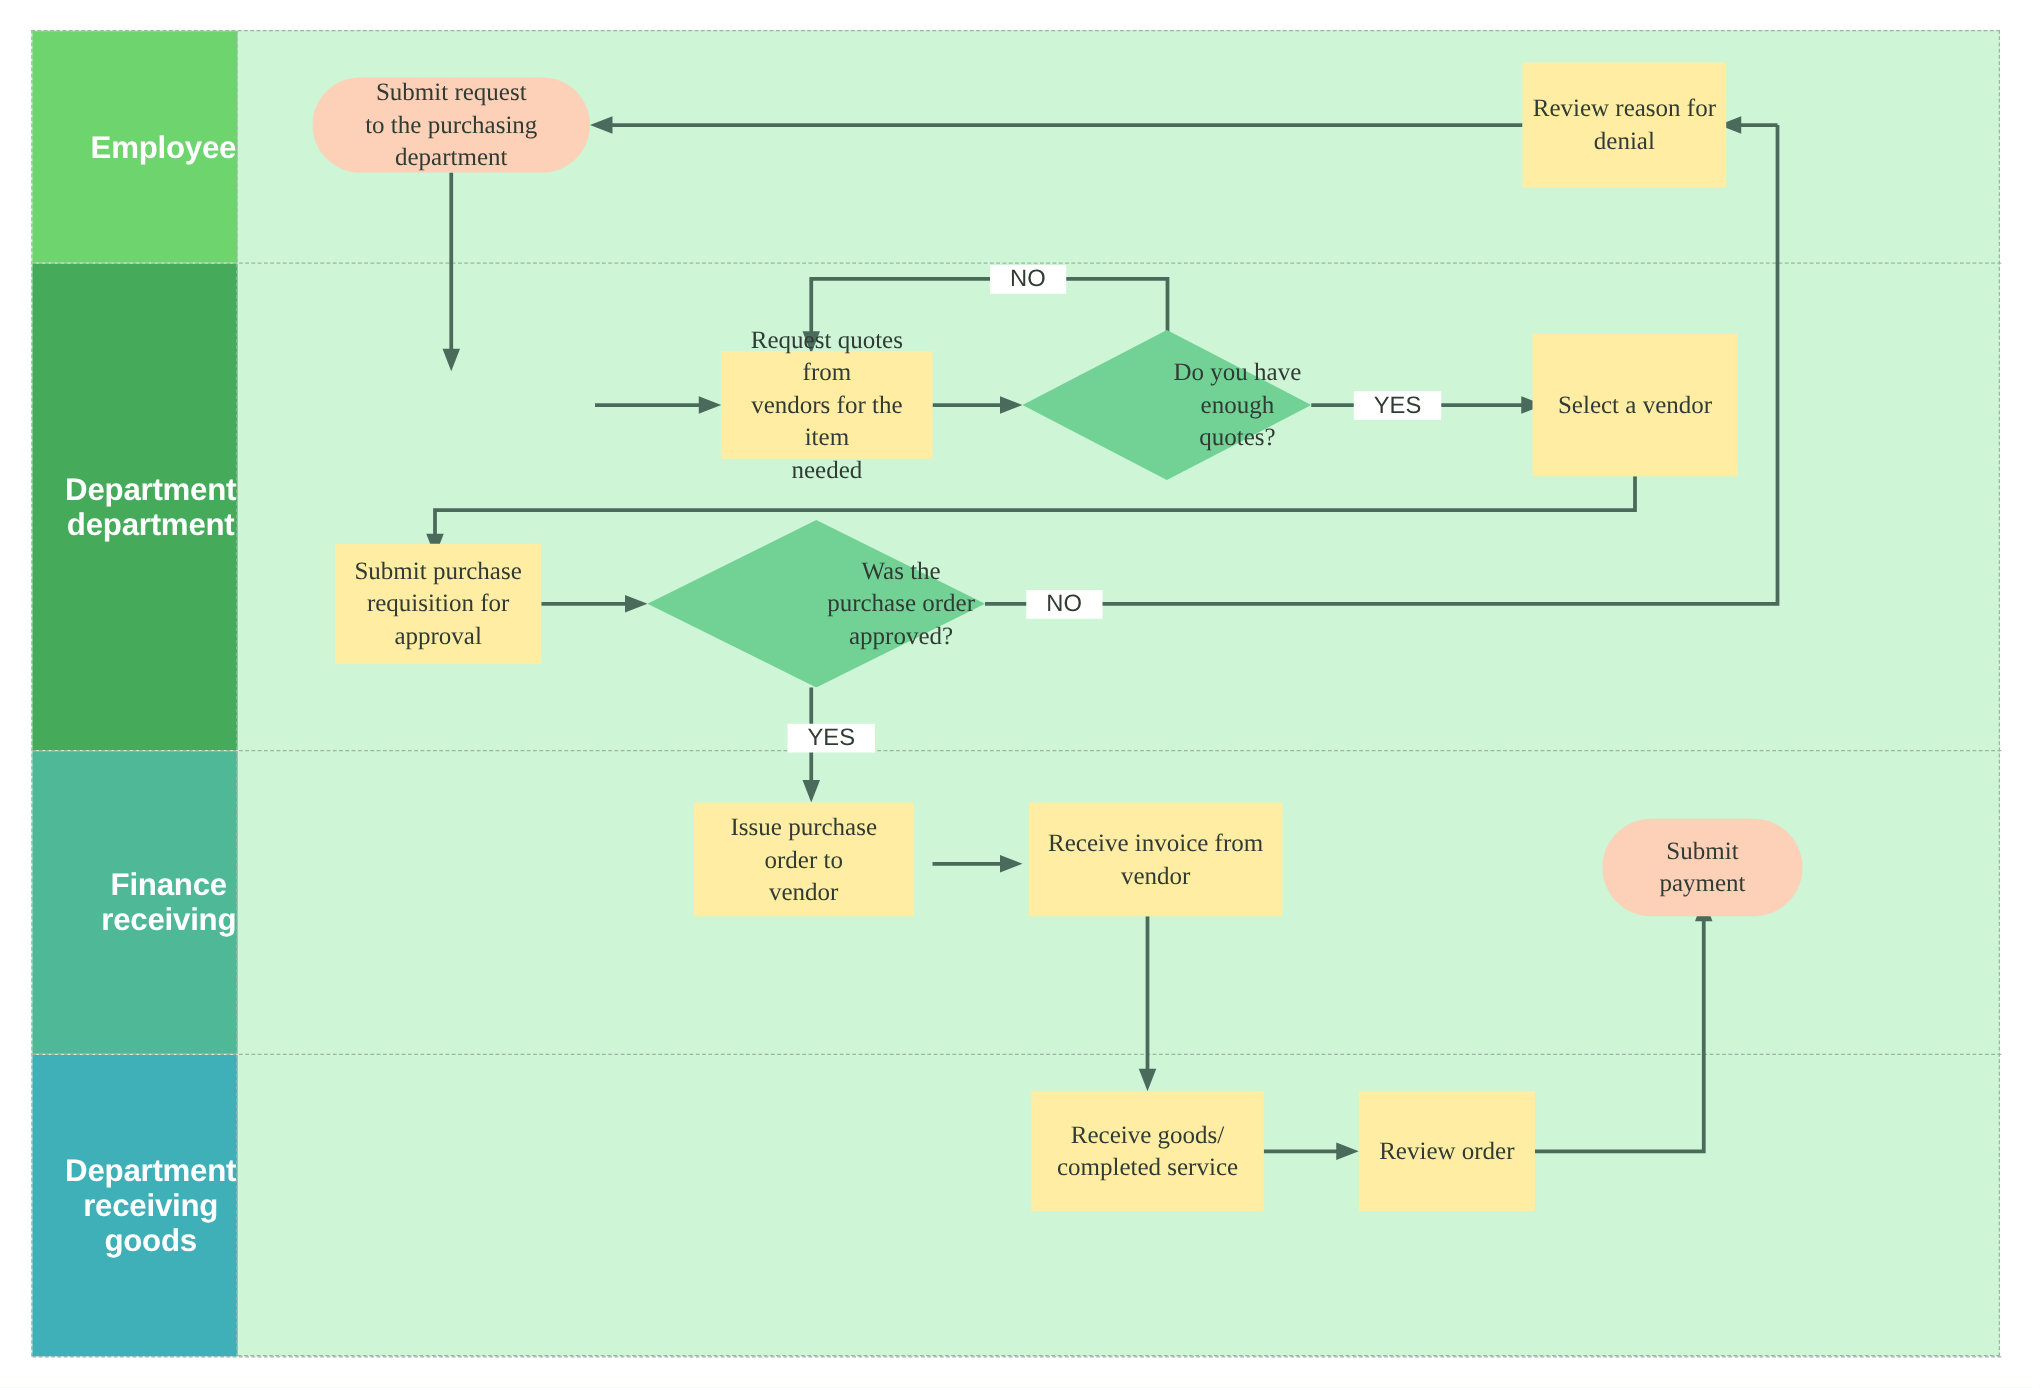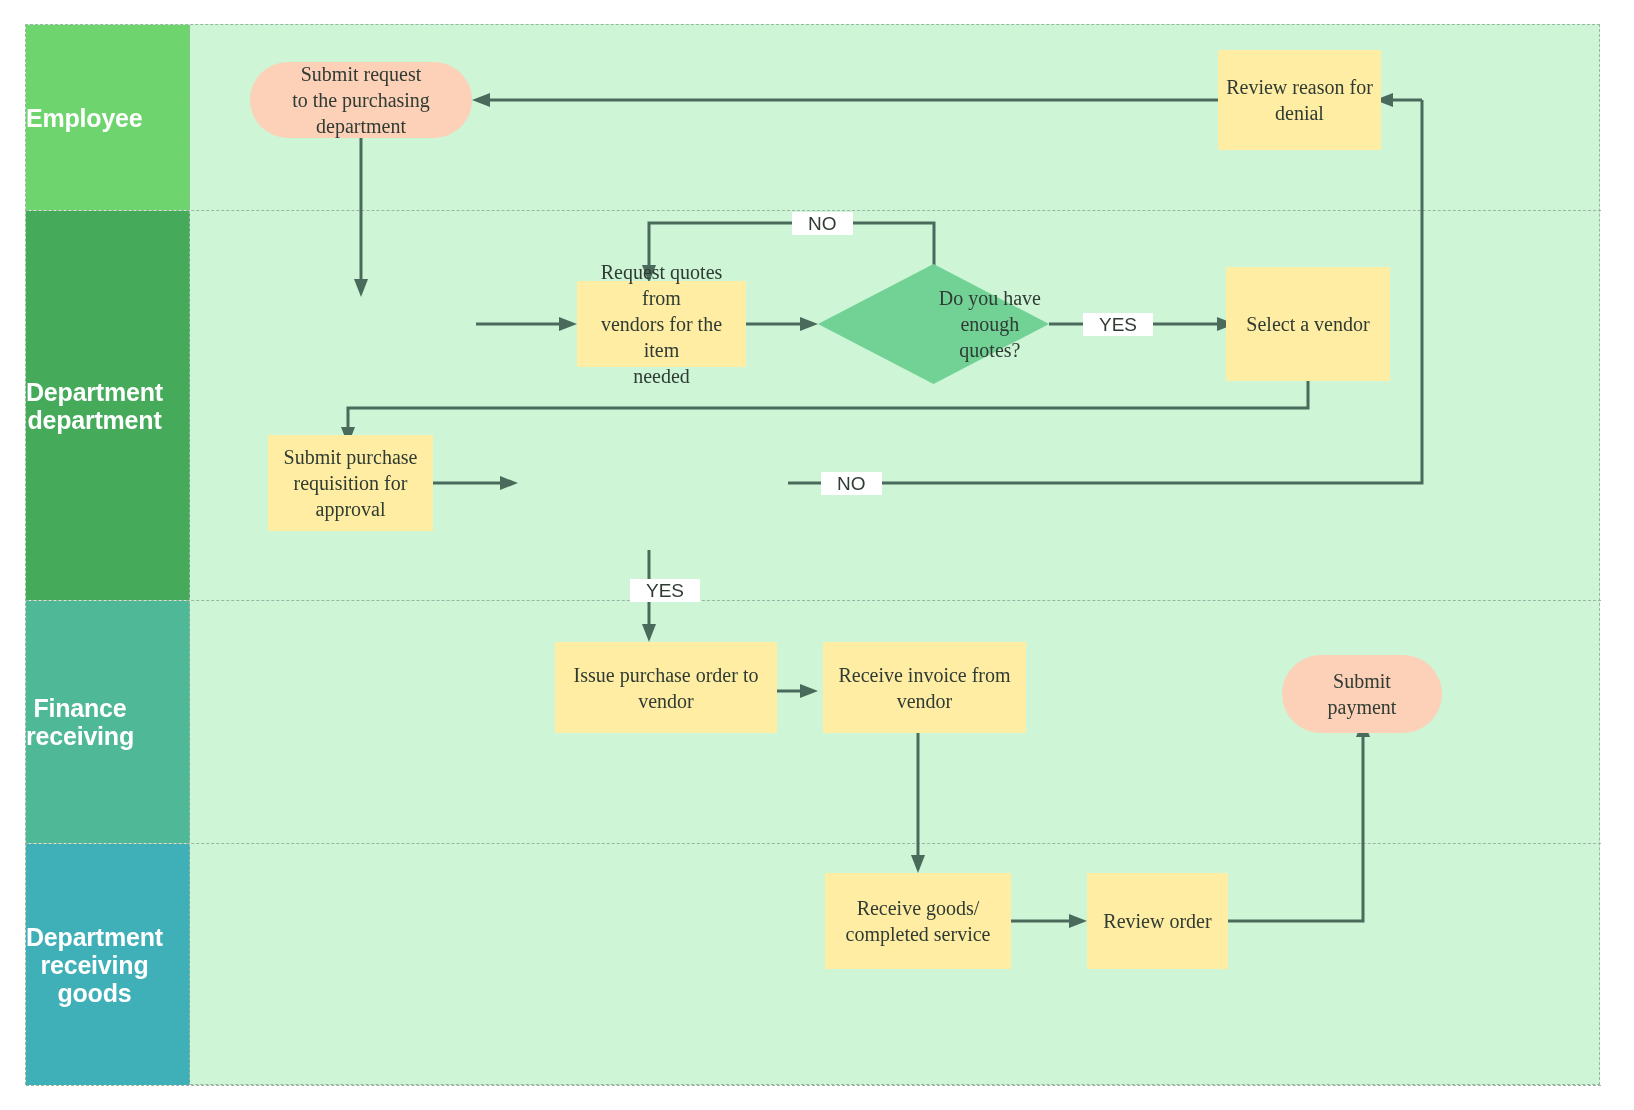--- a/index.html
+++ b/index.html
@@ -42,21 +42,21 @@
   .lane:last-of-type { border-bottom: none; }
 
   .lane-header {
     position: absolute;
     left: 0;
     top: 0;
     width: 164px;
     height: 100%;
     display: flex;
     align-items: center;
-    justify-content: flex-start;
+    justify-content: flex-end;
     text-align: center;
     color: #ffffff;
     font-family: "Liberation Sans", "DejaVu Sans", sans-serif;
     font-weight: bold;
     font-size: 25px;
     line-height: 1.12;
     letter-spacing: -0.2px;
     box-sizing: border-box;
     border-right: 1px dashed #9bb5a4;
   }
@@ -250,22 +250,28 @@
     <div class="node process" style="left:1200px; top:242px; width:164px; height:114px;justify-content:center;">
       <span class="txt">Select a vendor</span>
     </div>
 
     <div class="node process" style="left:242px; top:410px; width:165px; height:96px;">
       <span class="txt">Submit purchase
 requisition for
 approval</span>
     </div>
 
-
-    <div class="node process" style="left:529px; top:617px; width:222px; height:91px;">
+    <div class="node decision" style="left:492px; top:391px; width:270px; height:134px;">
+      <span class="diamond-bg"></span>
+      <span class="txt">Was the
+purchase order
+approved?</span>
+    </div>
+
+    <div class="node process" style="left:529px; top:617px; width:176px; height:91px;">
       <span class="txt">Issue purchase order to
 vendor</span>
     </div>
 
     <div class="node process" style="left:797px; top:617px; width:203px; height:91px;">
       <span class="txt">Receive invoice from
 vendor</span>
     </div>
 
     <div class="node terminator" style="left:1256px; top:630px; width:160px; height:78px;">

